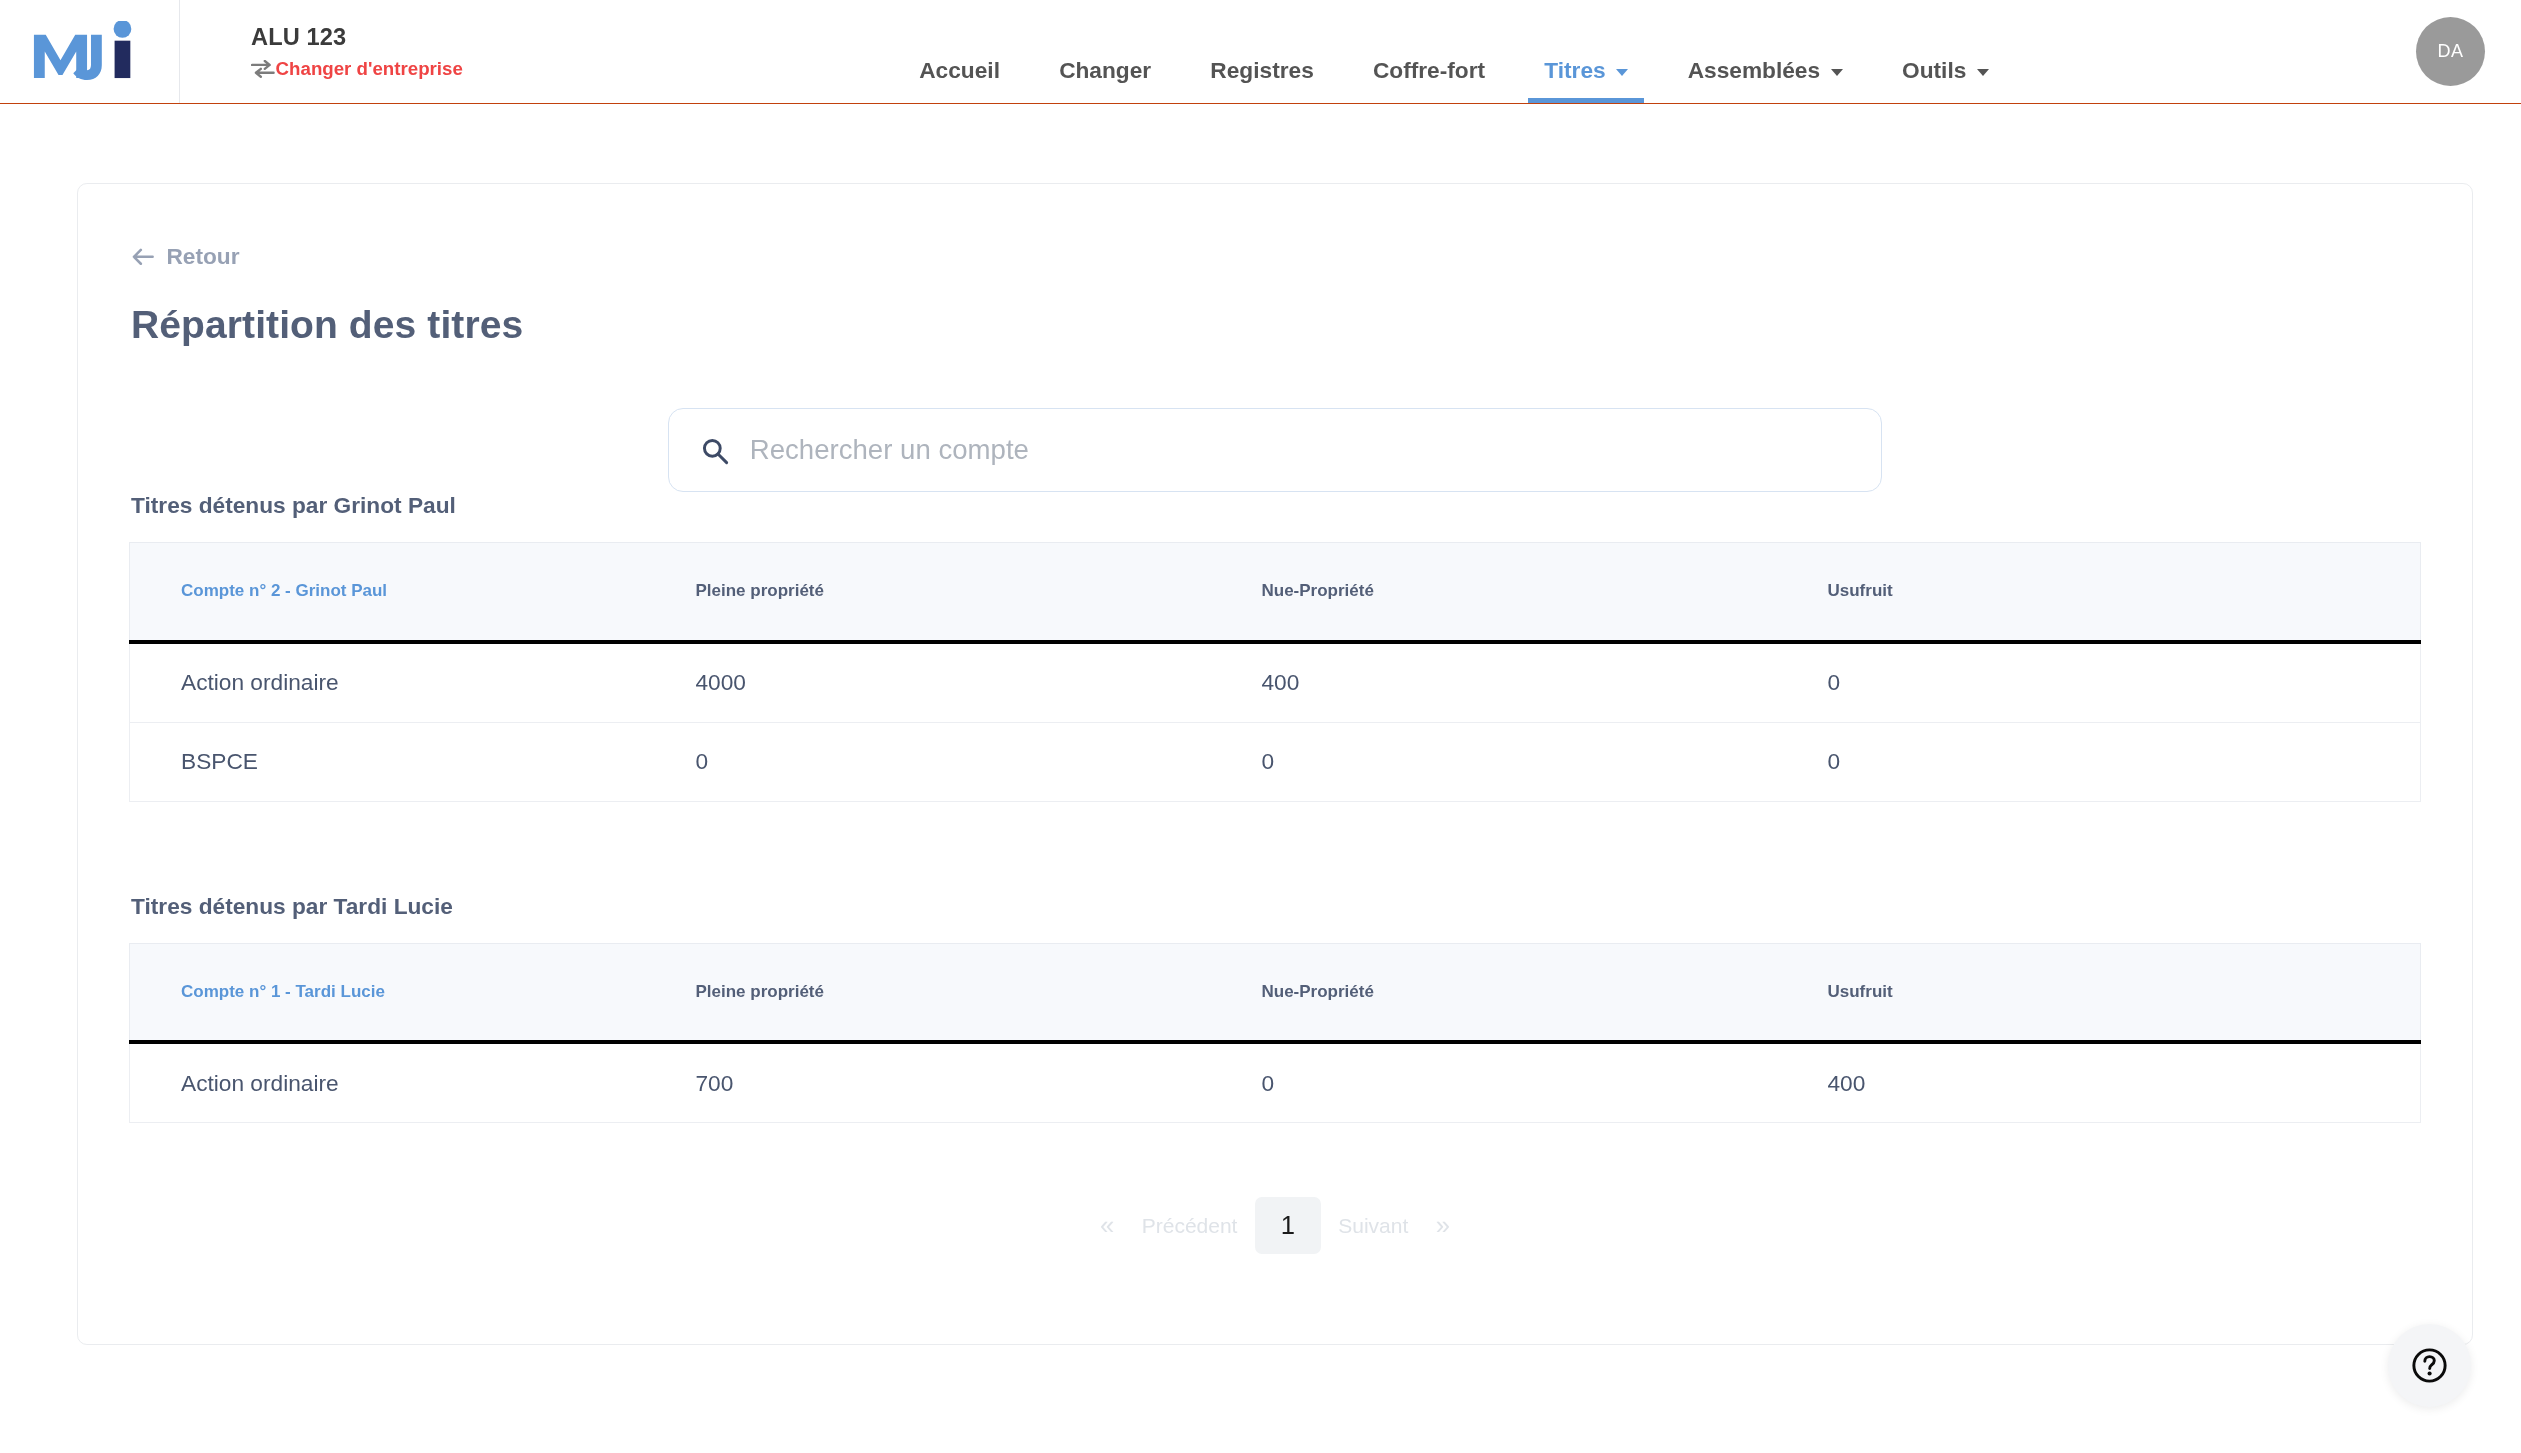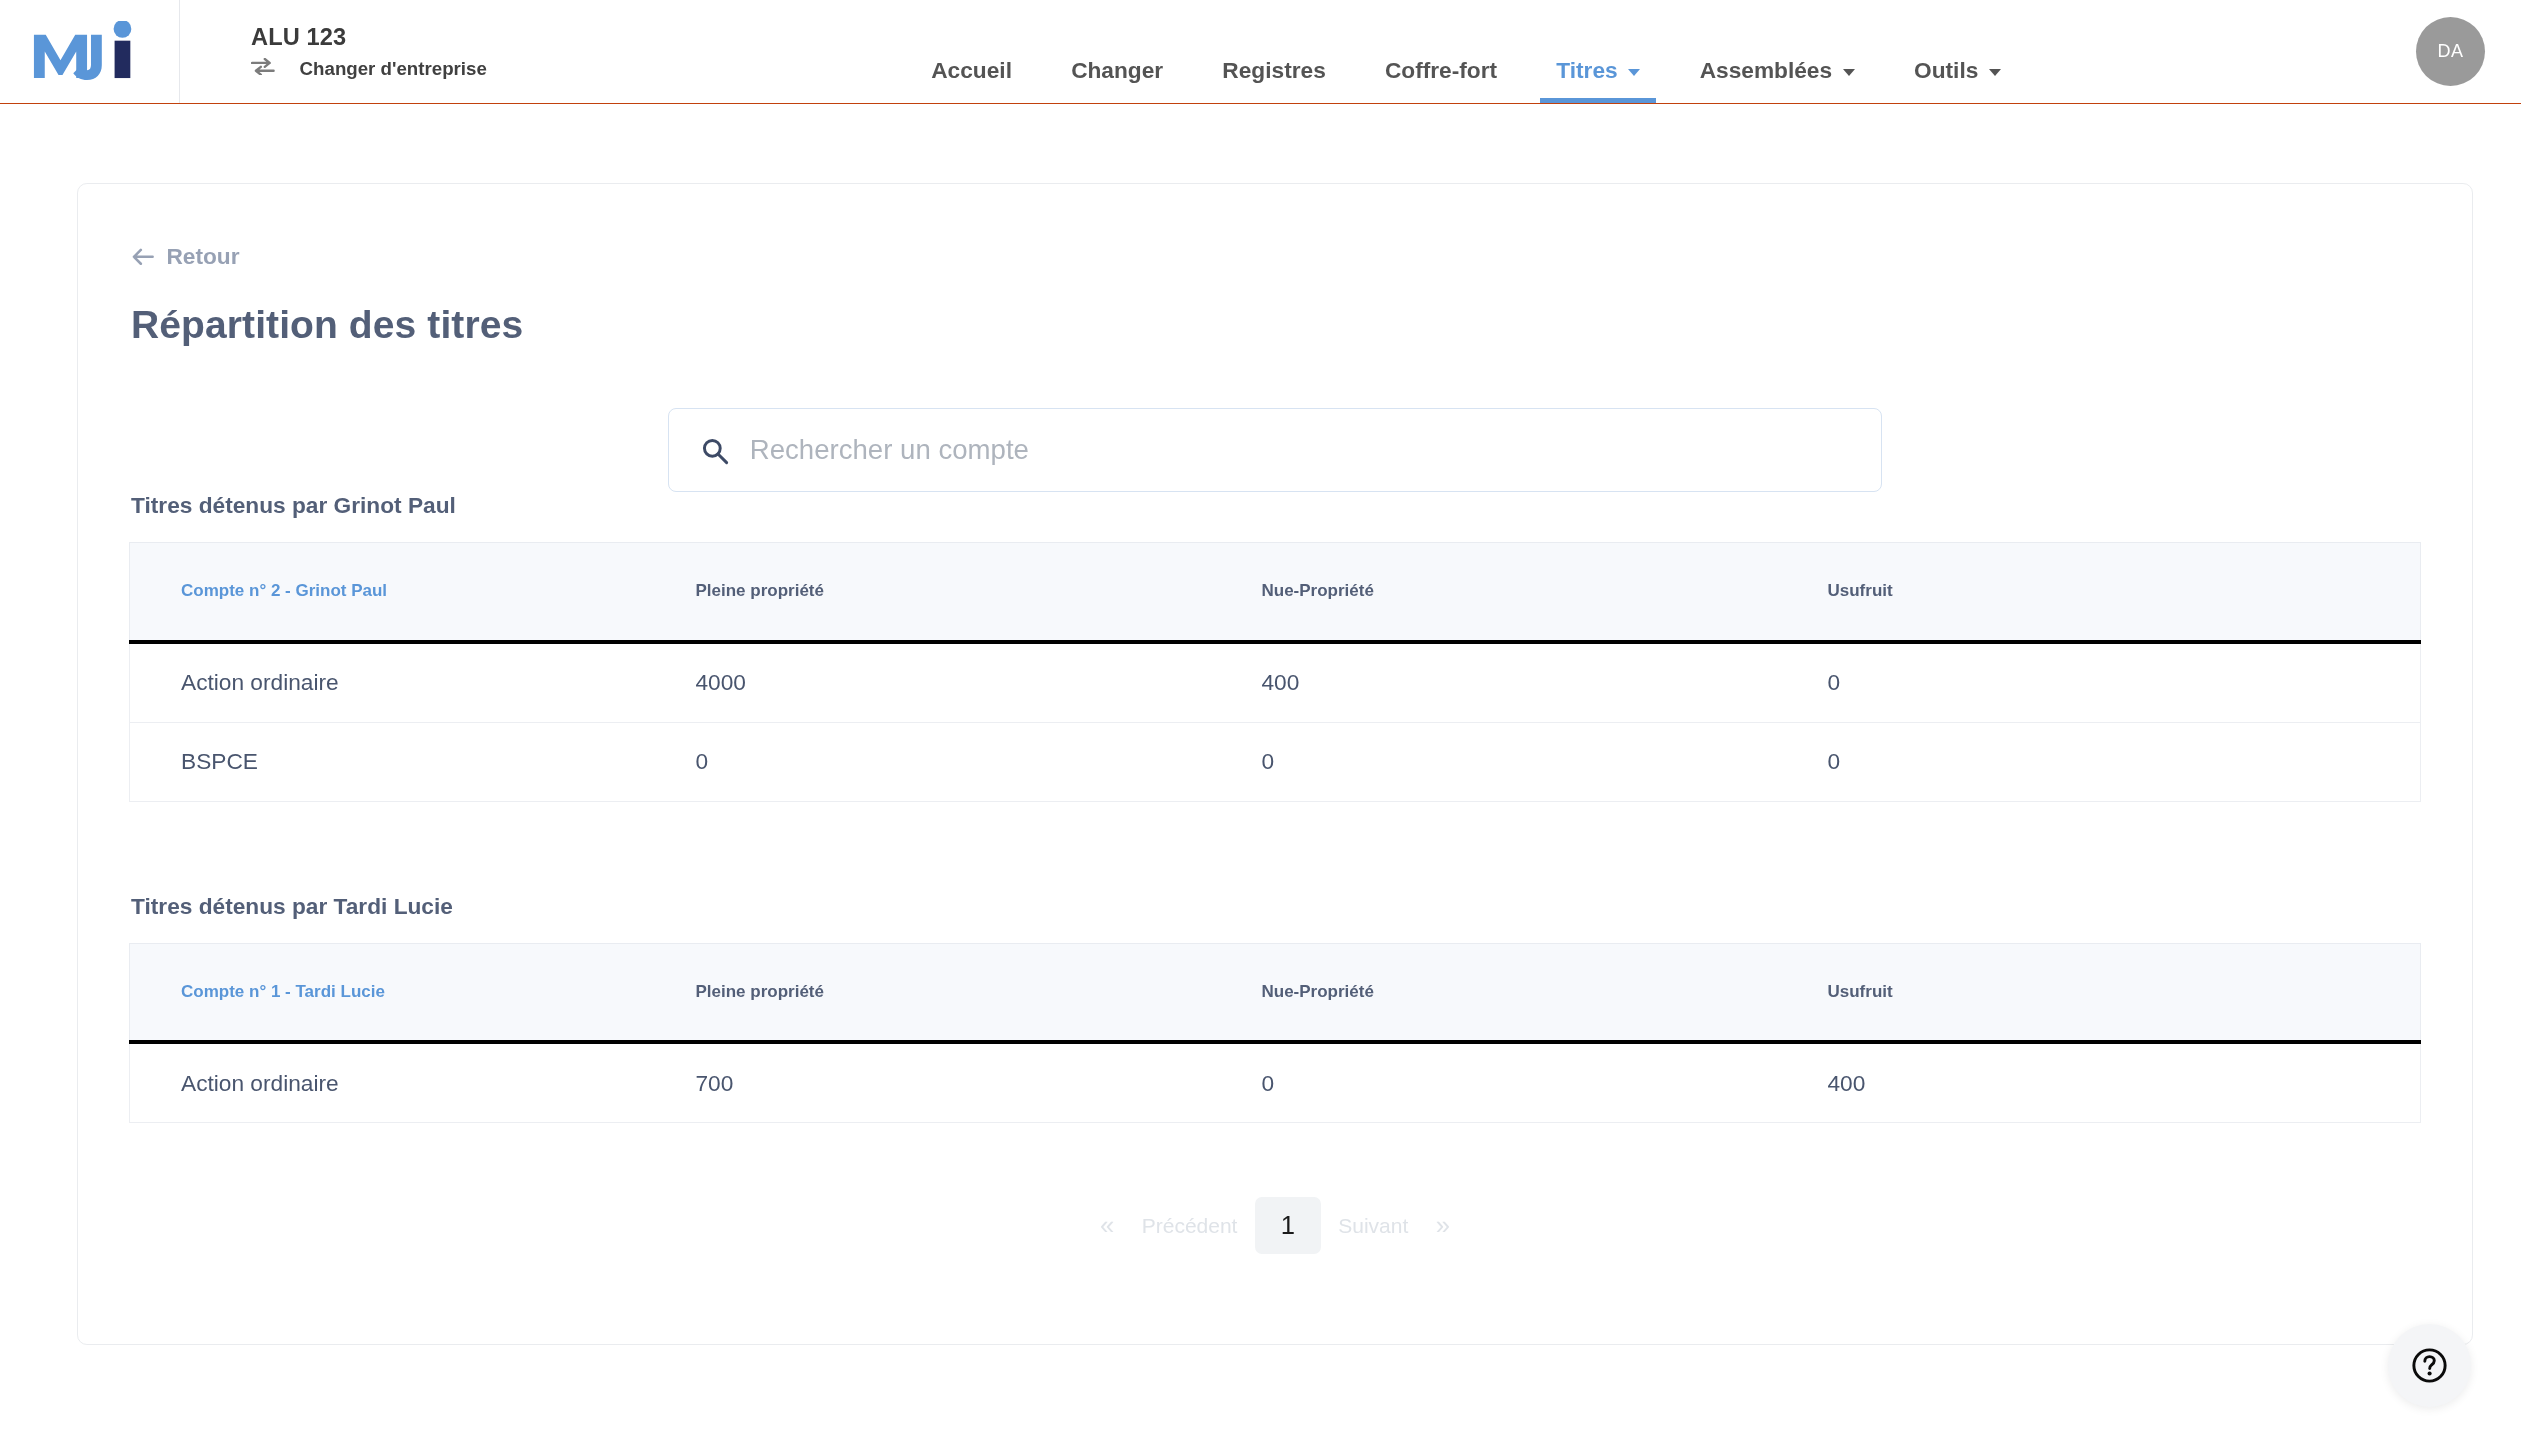--- a/index.html
+++ b/index.html
@@ -39,26 +39,26 @@
   }
   .company-name {
     font-size: 23.6px;
     font-weight: bold;
     color: #3b3b3b;
     letter-spacing: 0.1px;
     line-height: 1.25;
   }
   .company-switch {
     display: flex;
-    align-items: flex-start;
-    gap: 25px;
+    align-items: center;
+    gap: 1px;
     margin-top: 4.9px;
     font-size: 18.7px;
     font-weight: bold;
-    color: #404040;
+    color: #ef4444;
     cursor: pointer;
   }
   .switch-icon { display: block; flex: 0 0 auto; }
 
   .nav-links {
     flex: 1 1 auto;
     display: flex;
     align-items: stretch;
     justify-content: center;
     gap: 0;
@@ -150,21 +150,21 @@
   
   .search-wrap {
     display: flex;
     justify-content: center;
     margin-top: 61px;
   }
   .search-box {
     width: 1214px;
     height: 84px;
     border: 1.5px solid #d7e3f2;
-    border-radius: 8px;
+    border-radius: 15px;
     background: #ffffff;
     display: flex;
     align-items: center;
     padding: 0 23.6px;
     gap: 19.7px;
   }
   .search-icon { display: block; flex: 0 0 auto; margin-left: 7.9px; }
   .search-input {
     flex: 1 1 auto;
     border: none;

